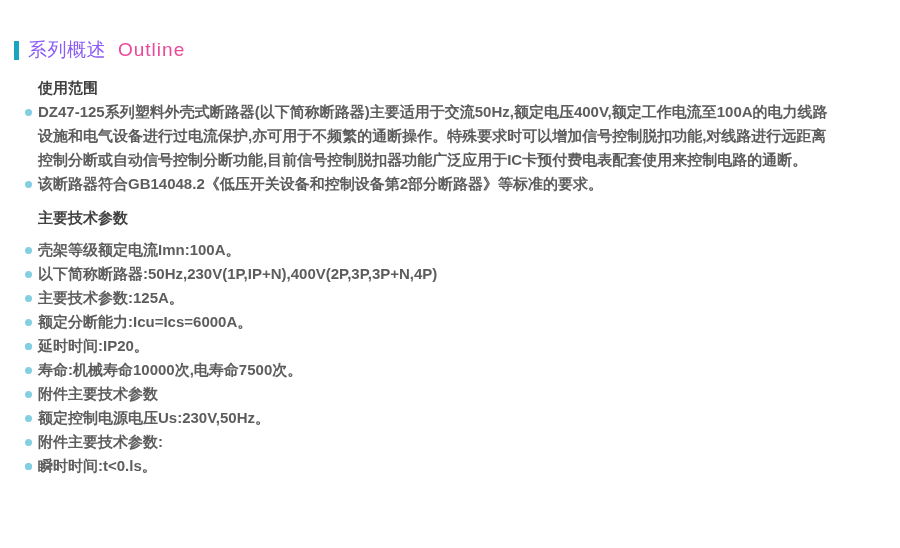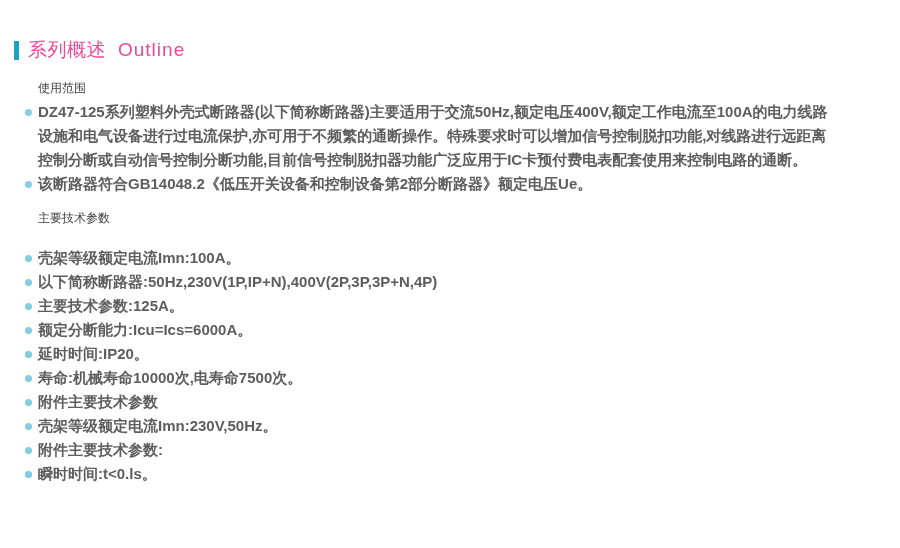--- a/index.html
+++ b/index.html
@@ -26,41 +26,41 @@
   .accent-bar {
     display: inline-block;
     width: 5px;
     height: 19px;
     background: #18a5bd;
     margin-right: 9px;
   }
   .page-title {
     font-size: 19px;
     font-weight: 400;
-    color: #ec4899;
+    color: #8b5cf6;
     margin: 0;
     letter-spacing: 0.5px;
   }
   .page-subtitle {
     font-size: 19px;
     color: #ec4899;
     margin-left: 12px;
     letter-spacing: 1px;
   }
   
   .section-heading {
     margin: 16px 0 2px 38px;
-    font-size: 12px;
+    font-size: 15px;
     line-height: 20px;
-    font-weight: normal;
+    font-weight: bold;
     color: #404040;
   }
   .section-heading.second {
     margin-top: 12px;
-    margin-bottom: 18px;
+    margin-bottom: 10px;
   }
   
   ul.bullet-list {
     list-style: none;
     margin: 0;
     padding: 0;
   }
   ul.bullet-list li {
     position: relative;
     padding-left: 38px;
@@ -93,21 +93,21 @@
 
   <section>
     <h2 class="section-heading">使用范围</h2>
     <ul class="bullet-list">
       <li>
         <span class="bullet-dot"></span>
         <span>DZ47-125系列塑料外壳式断路器(以下简称断路器)主要适用于交流50Hz,额定电压400V,额定工作电流至100A的电力线路设施和电气设备进行过电流保护,亦可用于不频繁的通断操作。特殊要求时可以增加信号控制脱扣功能,对线路进行远距离控制分断或自动信号控制分断功能,目前信号控制脱扣器功能广泛应用于IC卡预付费电表配套使用来控制电路的通断。</span>
       </li>
       <li>
         <span class="bullet-dot"></span>
-        <span>该断路器符合GB14048.2《低压开关设备和控制设备第2部分断路器》额定电压Ue。</span>
+        <span>该断路器符合GB14048.2《低压开关设备和控制设备第2部分断路器》等标准的要求。</span>
       </li>
     </ul>
   </section>
 
   <section>
     <h2 class="section-heading second">主要技术参数</h2>
     <ul class="bullet-list">
       <li>
         <span class="bullet-dot"></span>
         <span>壳架等级额定电流Imn:100A。</span>
@@ -134,21 +134,21 @@
       <li>
         <span class="bullet-dot"></span>
         <span>寿命:机械寿命10000次,电寿命7500次。</span>
       </li>
       <li>
         <span class="bullet-dot"></span>
         <span>附件主要技术参数</span>
       </li>
       <li>
         <span class="bullet-dot"></span>
-        <span>壳架等级额定电流Imn:230V,50Hz。</span>
+        <span>额定控制电源电压Us:230V,50Hz。</span>
       </li>
       <li>
         <span class="bullet-dot"></span>
         <span>附件主要技术参数:</span>
       </li>
       <li>
         <span class="bullet-dot"></span>
       </li>
       <li>
         <span class="bullet-dot"></span>

